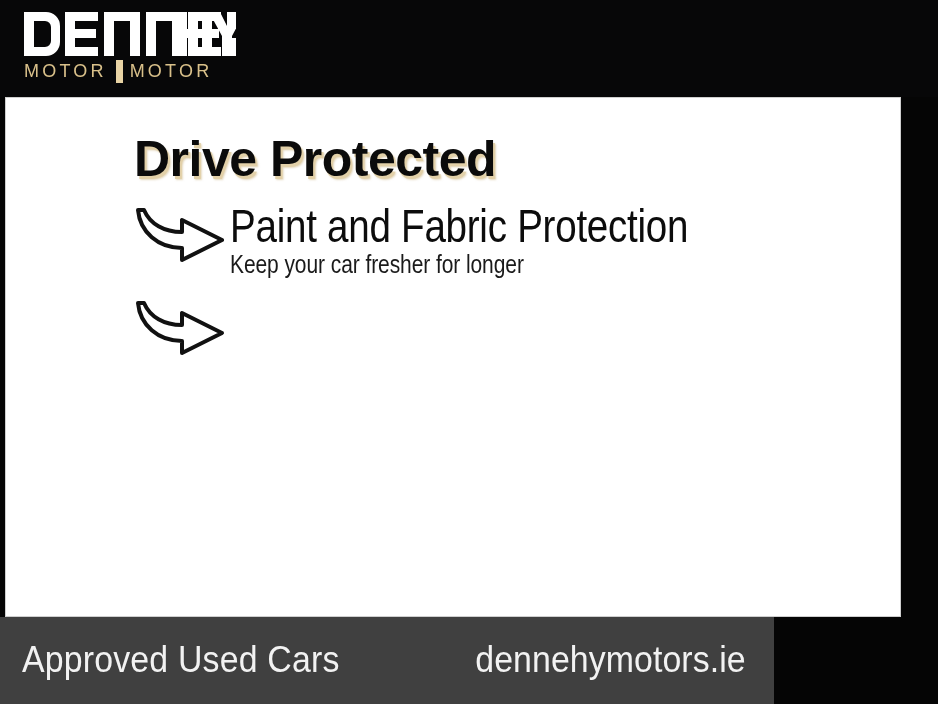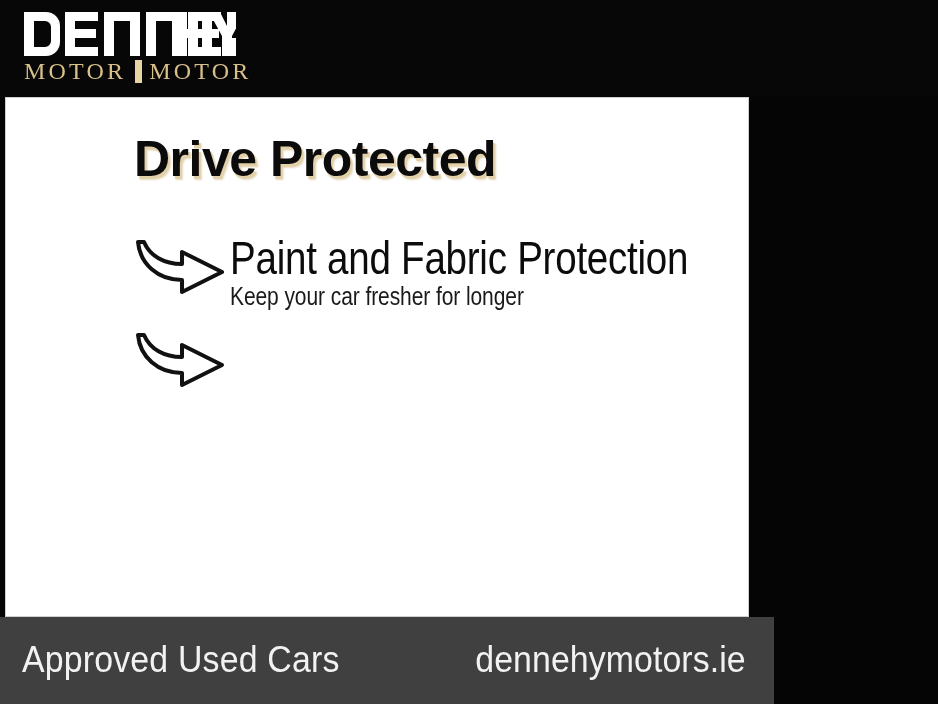--- a/index.html
+++ b/index.html
@@ -45,42 +45,42 @@
     position: absolute;
     left: 24px;
     top: 59px;
     display: flex;
     align-items: center;
     height: 24px;
   }
 
   .logo-sub-text {
     color: #d9c08a;
-    font-family: Liberation Serif, serif;
-    font-size: 24px;
+    font-family: Liberation Sans, sans-serif;
+    font-size: 18px;
     font-weight: 400;
     letter-spacing: 3.2px;
     line-height: 1;
     white-space: nowrap;
   }
 
   #logo-sub-bar {
     width: 7px;
     height: 23px;
     background: #e8d3a4;
     margin: 0 7px 0 9px;
     flex: none;
   }
 
   
   #panel {
     position: absolute;
     left: 5px;
     top: 97px;
-    width: 744px;
+    width: 896px;
     height: 520px;
     background: #ffffff;
     border: 1px solid #cfcfcf;
     box-sizing: border-box;
   }
 
   #panel-title {
     position: absolute;
     left: 128px;
     top: 36px;
@@ -93,21 +93,20 @@
     white-space: nowrap;
     text-shadow: 2px 3px 0 rgba(226, 208, 166, 0.95),
                  3px 4px 2px rgba(208, 186, 140, 0.55);
   }
 
   #features {
     position: absolute;
     left: 0;
     top: 108px;
     width: 100%;
-    margin-top: 32px;
   }
 
   .feature-row {
     position: relative;
     height: 93px;
   }
 
   .feature-arrow {
     position: absolute;
     left: 128px;

